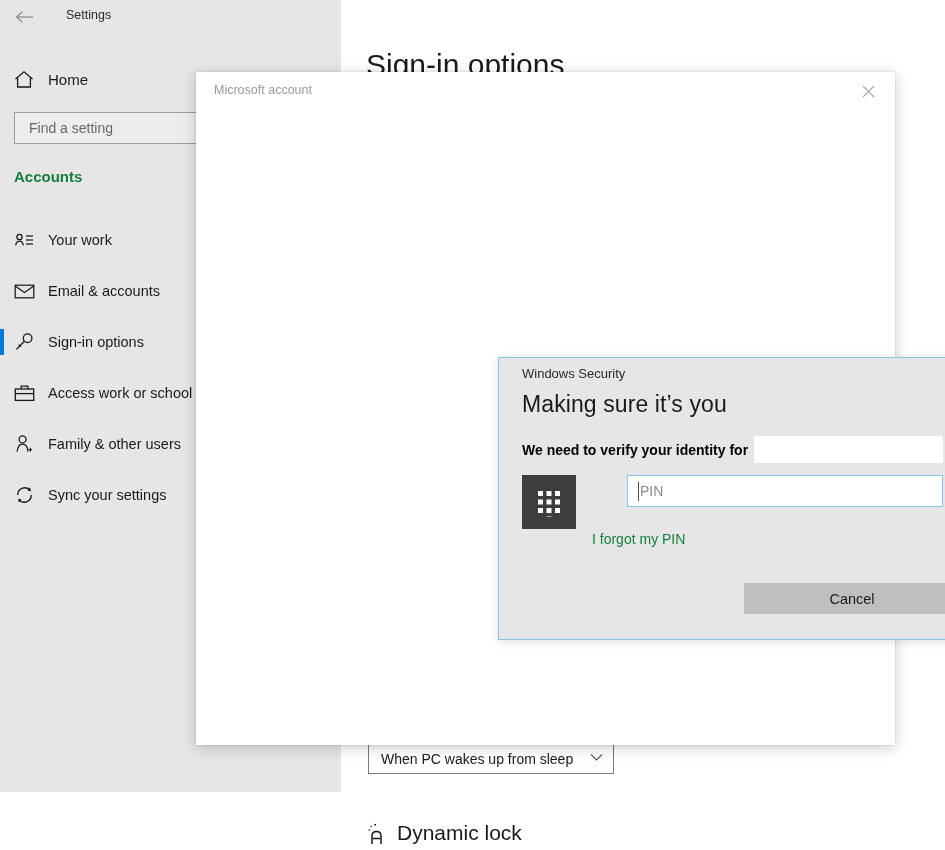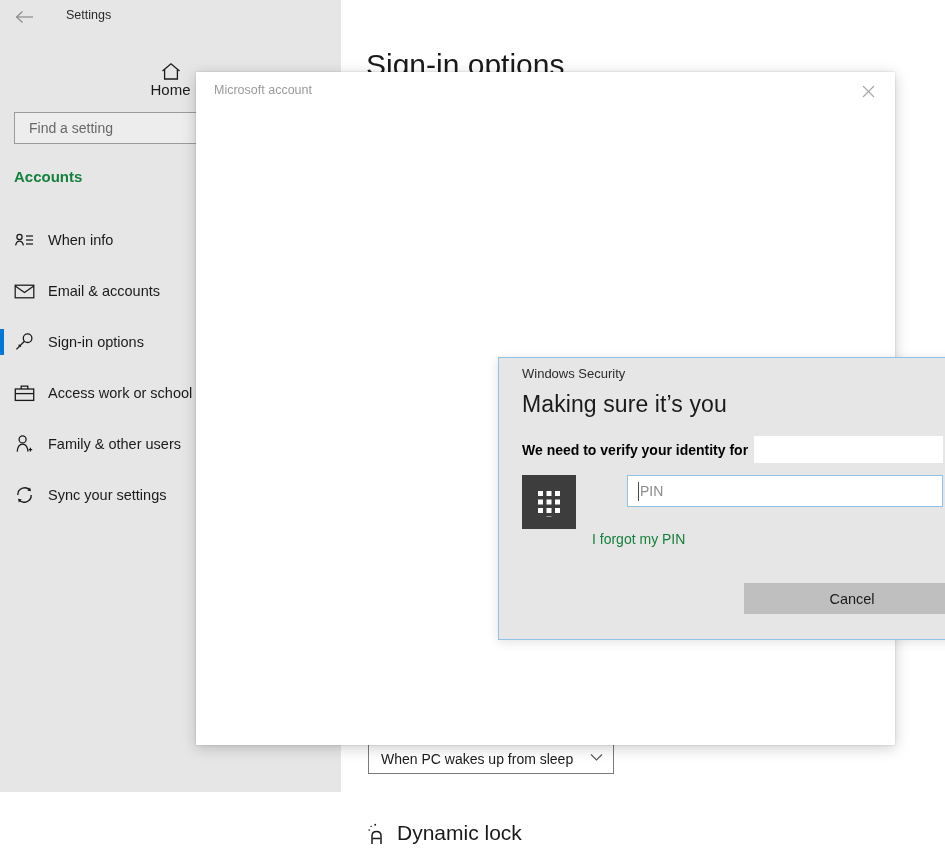--- a/index.html
+++ b/index.html
@@ -50,21 +50,21 @@
     position: absolute;
     left: 66px; top: 8px;
     font-size: 12.5px;
     color: #2b2b2b;
   }
 
   #home-item {
     position: absolute;
     left: 0; top: 62px;
     width: 341px; height: 34px;
-    display: flex; align-items: center; flex-direction: column;
+    display: flex; align-items: center;
   }
   #home-item .nav-icon {
     width: 48px;
     display: flex; align-items: center; justify-content: center;
     color: #1a1a1a;
   }
   #home-item .nav-label {
     font-size: 15px;
     color: #1a1a1a;
   }
@@ -357,21 +357,21 @@
       <span class="nav-accent"></span>
       <span class="nav-icon">
         <svg width="20" height="16" viewBox="0 0 20 16" aria-hidden="true">
           <circle cx="5.5" cy="5" r="2.6" fill="none" stroke="#1a1a1a" stroke-width="1.25"></circle>
           <path d="M1.6 13.4 Q2.4 9 5.5 9 Q8.6 9 9.4 13.4" fill="none" stroke="#1a1a1a" stroke-width="1.25"></path>
           <line x1="12" y1="4" x2="19" y2="4" stroke="#1a1a1a" stroke-width="1.25"></line>
           <line x1="12" y1="8" x2="19" y2="8" stroke="#1a1a1a" stroke-width="1.25"></line>
           <line x1="12" y1="12" x2="19" y2="12" stroke="#1a1a1a" stroke-width="1.25"></line>
         </svg>
       </span>
-      <span class="nav-label">When info</span>
+      <span class="nav-label">Your work</span>
     </div>
 
     <div class="nav-item" style="top:271px">
       <span class="nav-accent"></span>
       <span class="nav-icon">
         <svg width="21" height="16" viewBox="0 0 21 16" aria-hidden="true">
           <rect x="1.2" y="2.2" width="18.6" height="12.6" fill="none" stroke="#1a1a1a" stroke-width="1.25"></rect>
           <path d="M1.2 2.9 L10.5 9.6 L19.8 2.9" fill="none" stroke="#1a1a1a" stroke-width="1.25"></path>
         </svg>
       </span>

